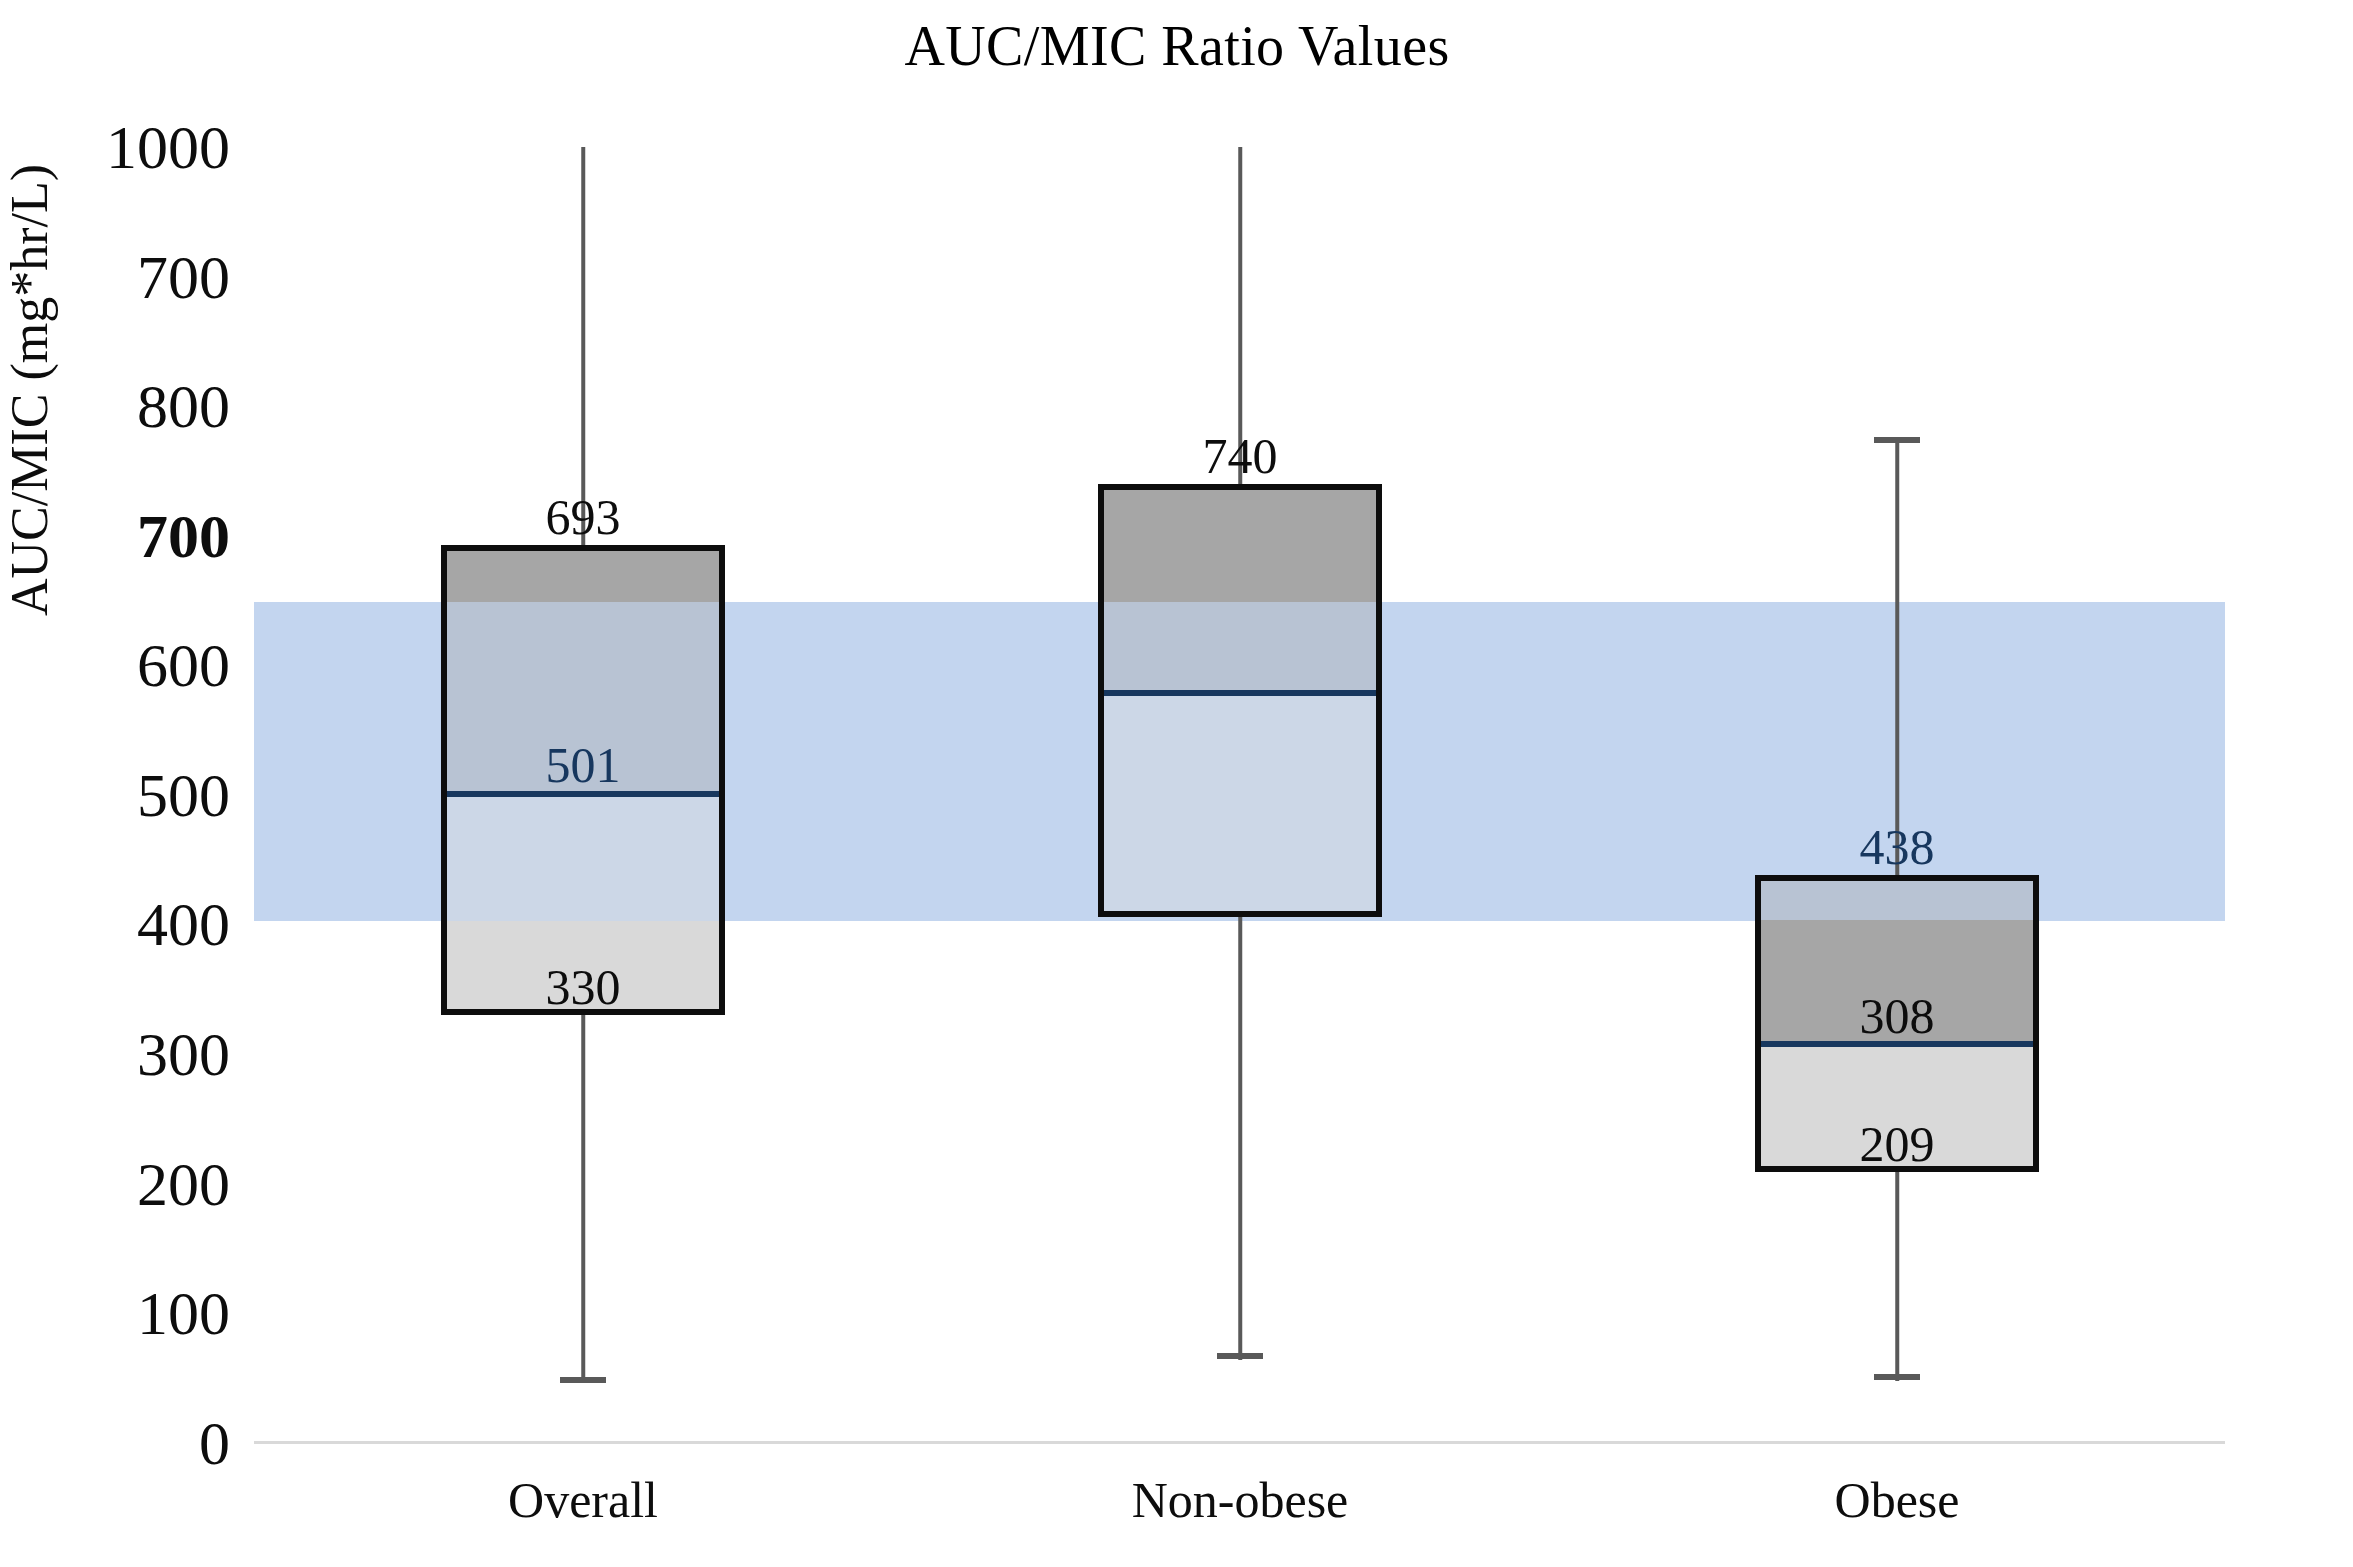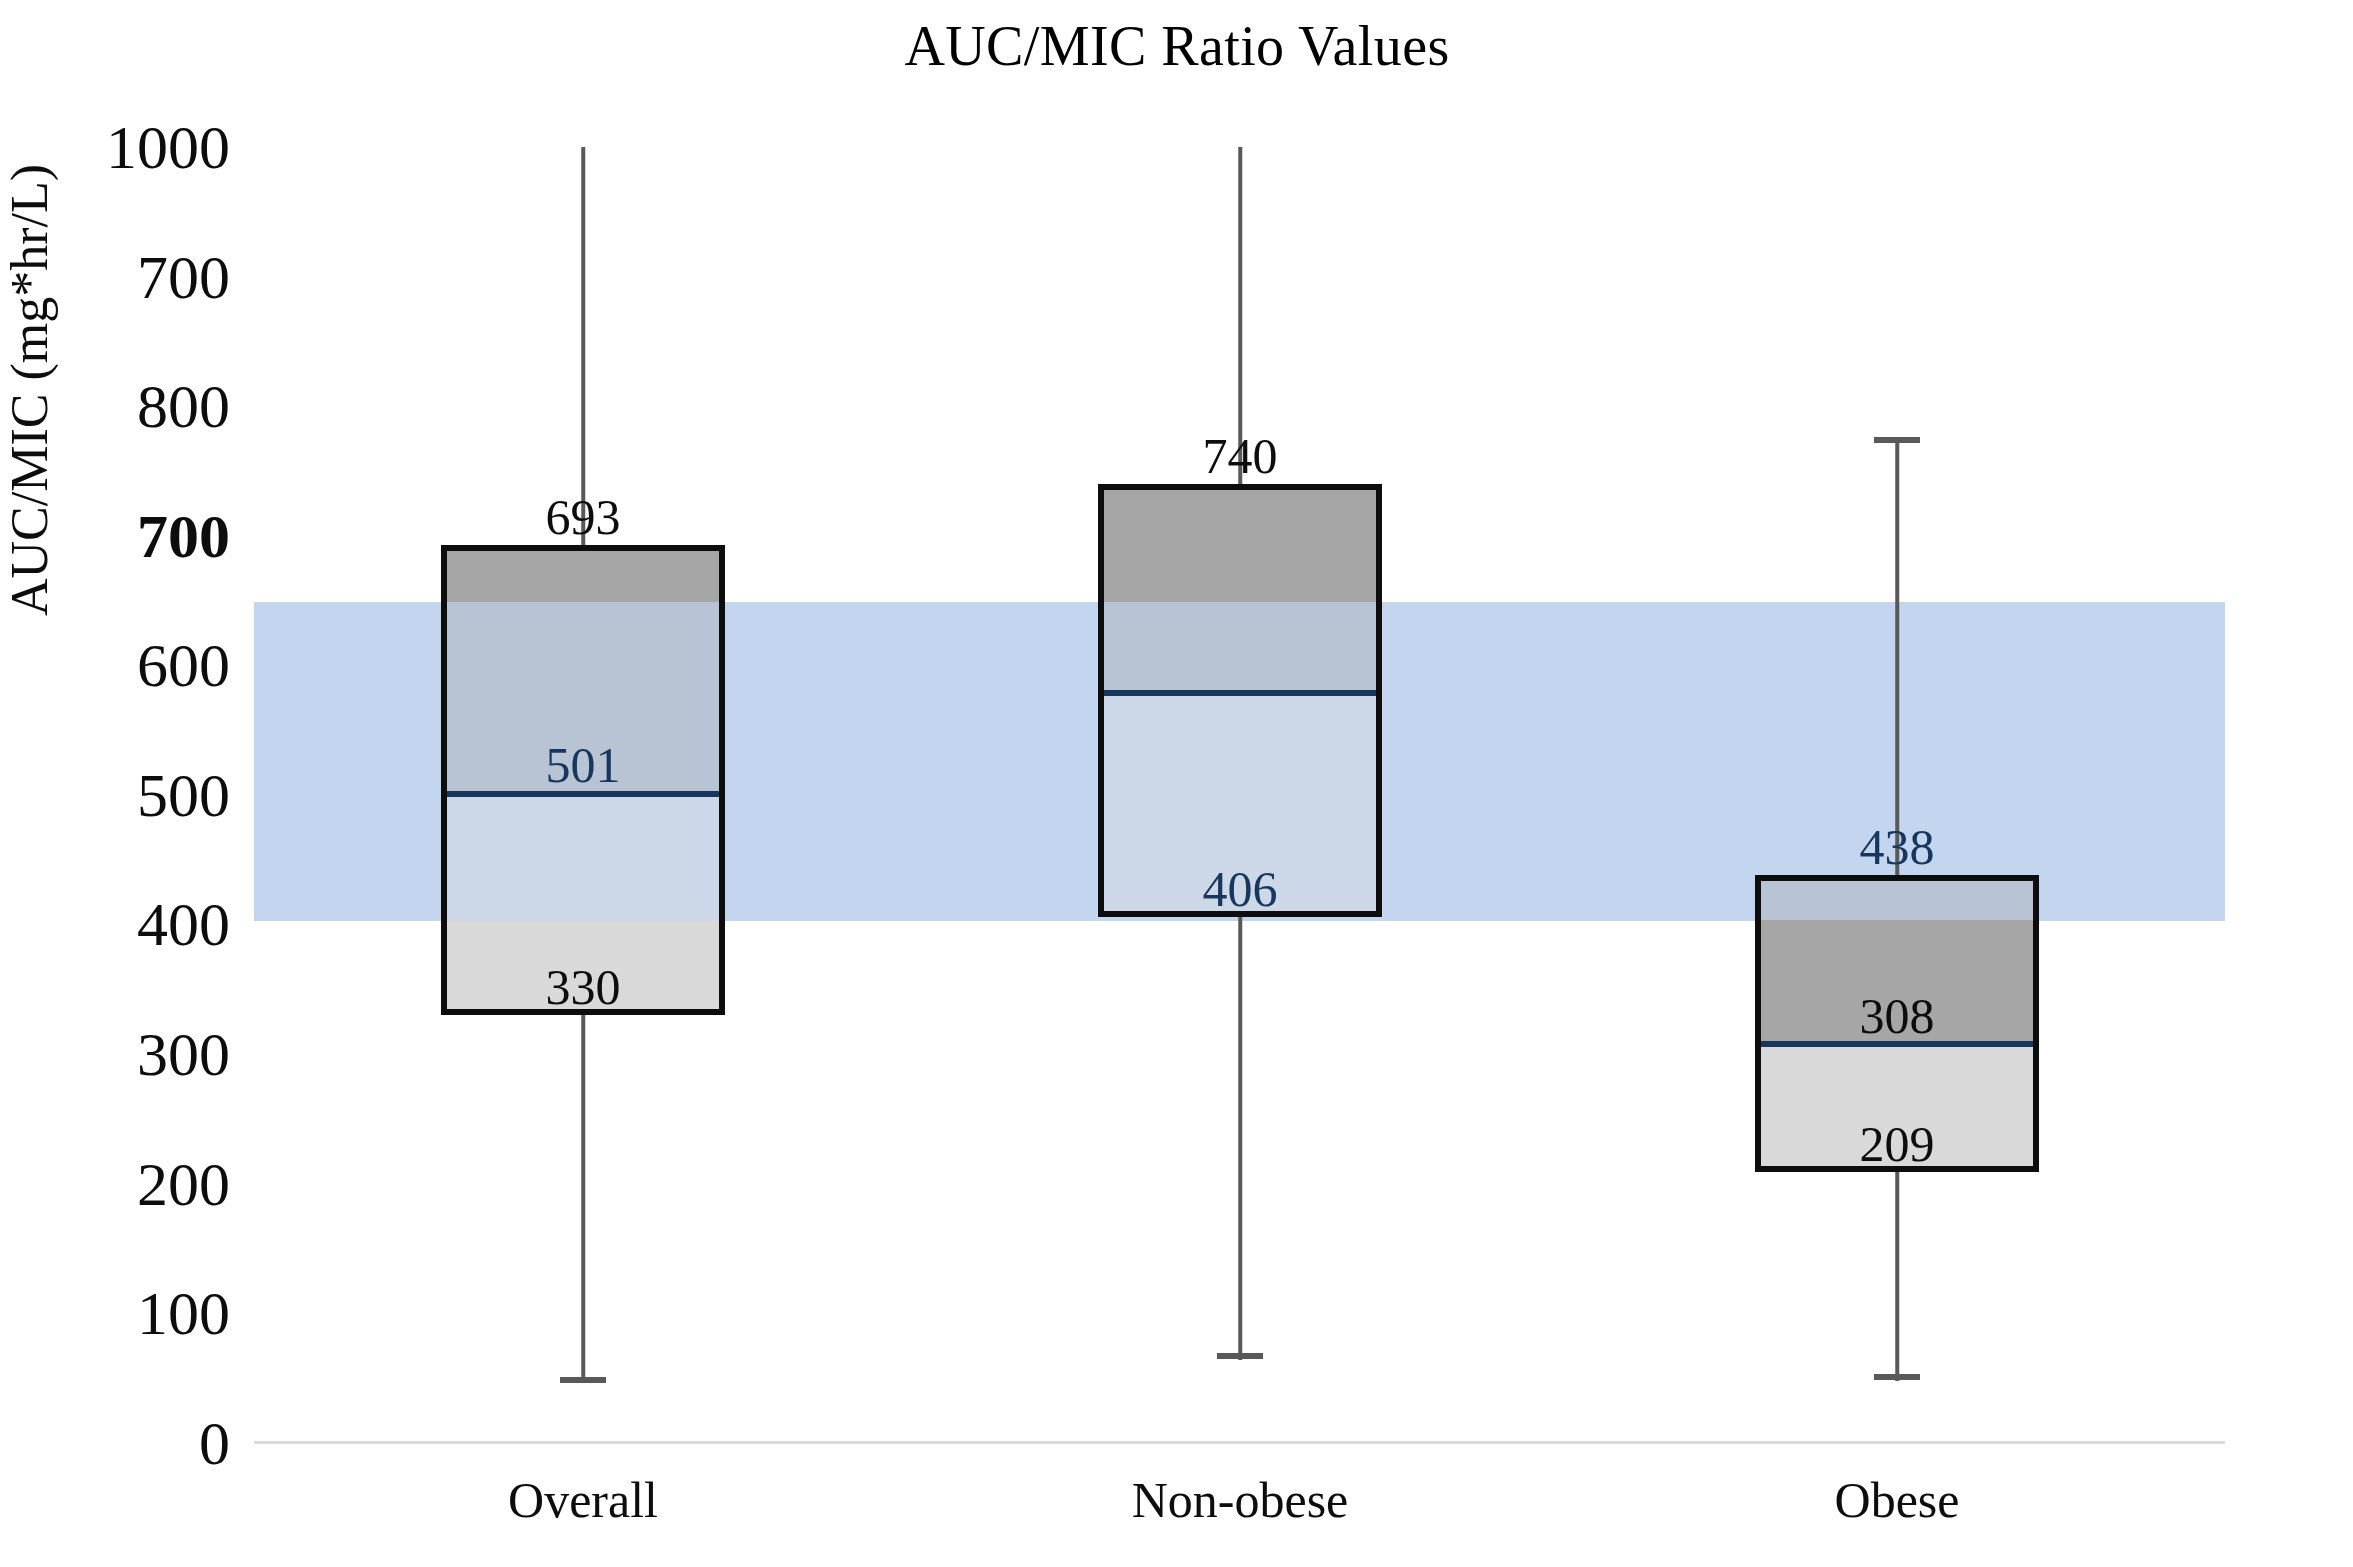--- a/index.html
+++ b/index.html
@@ -185,21 +185,20 @@
       <div class="bp-group" style="left: 844px; width: 284px;">
         <div class="bp-whisker" style="top: 0px; height: 337px;"></div>
         <div class="bp-whisker" style="top: 770px; height: 443px;"></div>
         <div class="bp-cap" style="top: 1206px;"></div>
         <div class="bp-upper-half" style="top: 337px; height: 209px; background: rgb(166, 166, 166);"></div>
         <div class="bp-lower-half" style="top: 545px; height: 224px; background: rgb(217, 217, 217);"></div>
         <div style="position: absolute; left: 0px; right: 0px; top: 455px; height: 315px; background: rgb(195, 213, 239); opacity: 0.62;"></div>
         <div class="bp-median-line" style="top: 543px; background: rgb(23, 55, 94);"></div>
         <div class="bp-box" style="top: 337px; height: 433px; border-color: rgb(13, 13, 13);"></div>
         <div class="bp-value-label" style="top: 309px;">740</div>
-        <div class="bp-value-label onband" style="top: 742px;">406</div>
       </div>
       <div class="bp-group" style="left: 1501px; width: 284px;">
         <div class="bp-whisker" style="top: 290px; height: 438px;"></div>
         <div class="bp-whisker" style="top: 1025px; height: 209px;"></div>
         <div class="bp-cap" style="top: 290px;"></div>
         <div class="bp-cap" style="top: 1227px;"></div>
         <div class="bp-upper-half" style="top: 728px; height: 168px; background: rgb(166, 166, 166);"></div>
         <div class="bp-lower-half" style="top: 897px; height: 128px; background: rgb(217, 217, 217);"></div>
         <div style="position: absolute; left: 0px; right: 0px; top: 728px; height: 45px; background: rgb(195, 213, 239); opacity: 0.62;"></div>
         <div class="bp-median-line" style="top: 894px; background: rgb(23, 55, 94);"></div>

